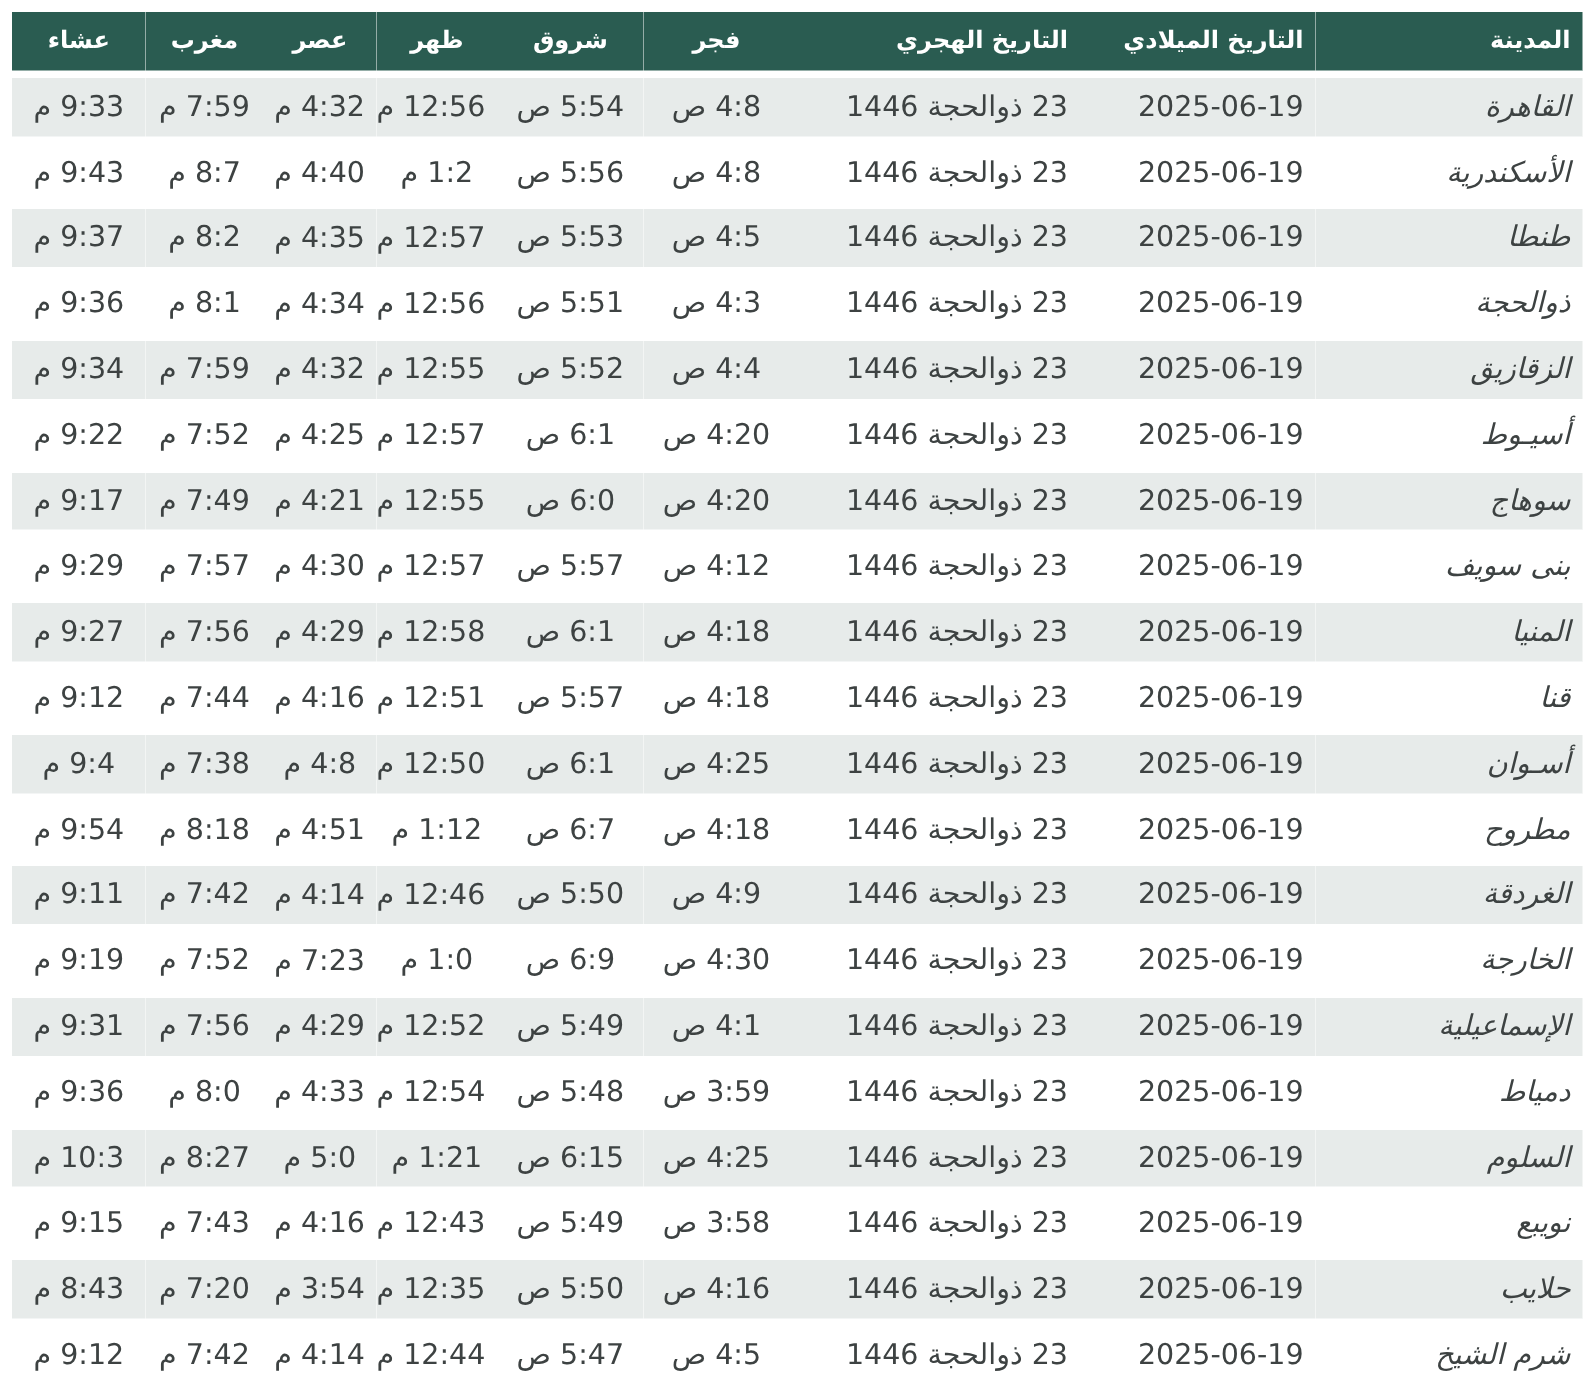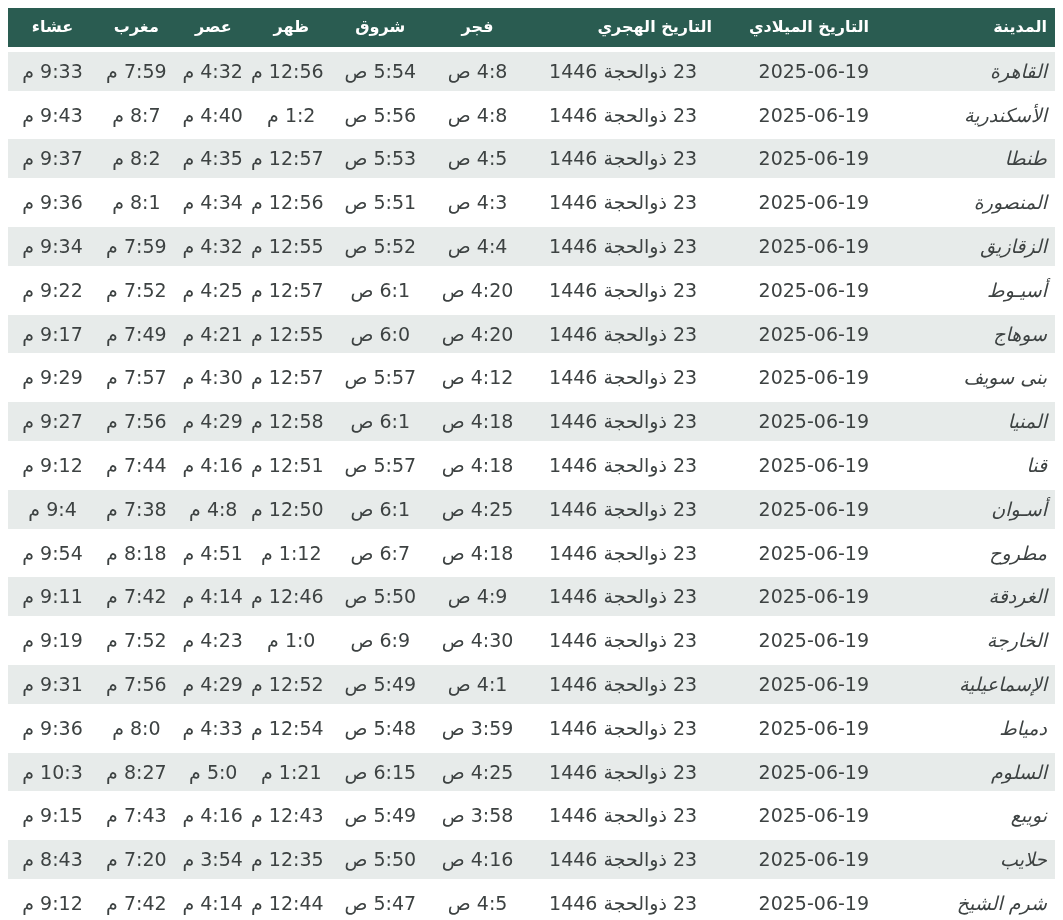--- a/index.html
+++ b/index.html
@@ -37,21 +37,21 @@
     border-bottom: 5px solid #ffffff;
     line-height: 1.2;
     white-space: nowrap;
     overflow: hidden;
   }
   .pt-table tbody tr { background: #ffffff; }
   .pt-table tbody tr:nth-child(odd) { background: var(--row_alt_bg, #e7ebea); }
   .col-right  { text-align: right; }
   .col-center { text-align: center; }
   .city-cell  { font-size: 16px; font-style: italic; }
-  .hijri-cell { font-size: 18px; text-align: center; }
+  .hijri-cell { font-size: 18px; }
 </style>
 </head>
 <body>
 
 <table class="pt-table">
   <colgroup>
     <col style="width:17%">
     <col style="width:15%">
     <col style="width:18.5%">
     <col style="width:9.3%">
@@ -102,21 +102,21 @@
     <td class="col-right">2025-06-19</td>
     <td class="col-right hijri-cell">23 ذوالحجة 1446</td>
     <td class="col-center">4:5 ص</td>
     <td class="col-center">5:53 ص</td>
     <td class="col-center">12:57 م</td>
     <td class="col-center">4:35 م</td>
     <td class="col-center">8:2 م</td>
     <td class="col-center">9:37 م</td>
   </tr>
       <tr>
-    <td class="col-right city-cell">المنصورة</td>
+    <td class="col-right city-cell">ذوالحجة</td>
     <td class="col-right">2025-06-19</td>
     <td class="col-right hijri-cell">23 ذوالحجة 1446</td>
     <td class="col-center">4:3 ص</td>
     <td class="col-center">5:51 ص</td>
     <td class="col-center">12:56 م</td>
     <td class="col-center">4:34 م</td>
     <td class="col-center">8:1 م</td>
     <td class="col-center">9:36 م</td>
   </tr>
       <tr>
@@ -218,21 +218,21 @@
     <td class="col-center">7:42 م</td>
     <td class="col-center">9:11 م</td>
   </tr>
       <tr>
     <td class="col-right city-cell">الخارجة</td>
     <td class="col-right">2025-06-19</td>
     <td class="col-right hijri-cell">23 ذوالحجة 1446</td>
     <td class="col-center">4:30 ص</td>
     <td class="col-center">6:9 ص</td>
     <td class="col-center">1:0 م</td>
-    <td class="col-center">4:23 م</td>
+    <td class="col-center">7:23 م</td>
     <td class="col-center">7:52 م</td>
     <td class="col-center">9:19 م</td>
   </tr>
       <tr>
     <td class="col-right city-cell">الإسماعيلية</td>
     <td class="col-right">2025-06-19</td>
     <td class="col-right hijri-cell">23 ذوالحجة 1446</td>
     <td class="col-center">4:1 ص</td>
     <td class="col-center">5:49 ص</td>
     <td class="col-center">12:52 م</td>

